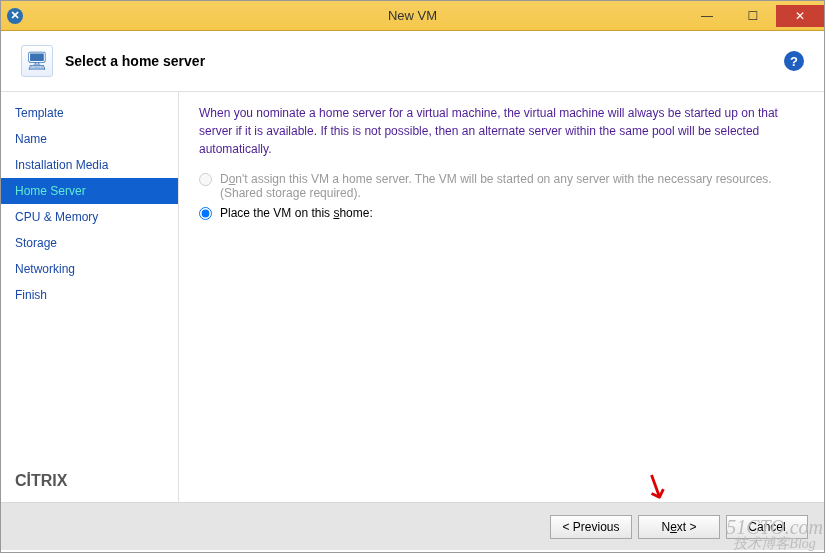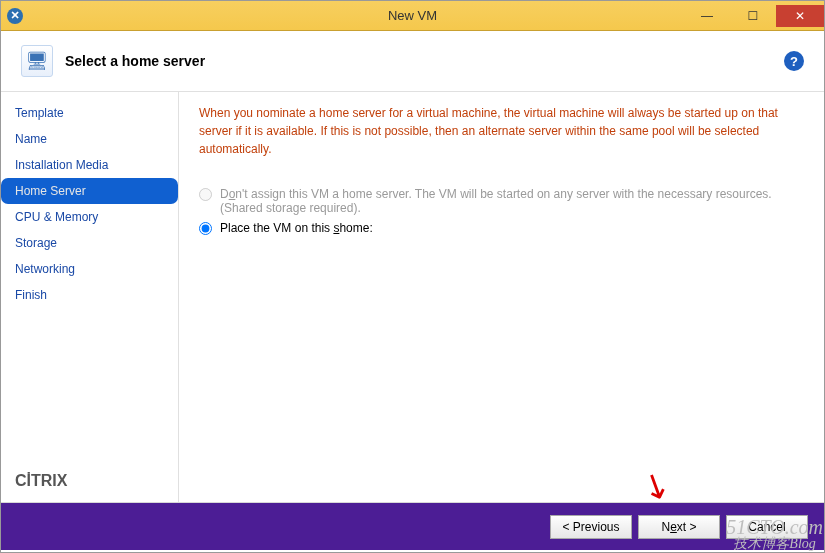--- a/index.html
+++ b/index.html
@@ -88,39 +88,38 @@
     flex-direction:column;
   }
   .sidebar .item {
     padding: 6px 14px;
     color: #1a49a6;
     cursor: default;
     font-size: 12px;
   }
   .sidebar .item.active {
     background: #1060d0;
-    color: #e5e5e5;
-    border-radius: 7px;
+    color: #5eead4;
   }
   .sidebar .brand {
     margin-top:auto;
     padding: 0 14px 12px;
     font-family: Arial, sans-serif;
     font-weight:bold;
     color:#555;
     font-size:16px;
     letter-spacing:0;
   }
   .main {
     flex: 1;
     padding: 12px 20px 10px 20px;
     display:flex;
     flex-direction:column;
   }
-  .desc { color:#c2410c; line-height:1.5; margin-bottom: 29px; }
+  .desc { color:#4c1d95; line-height:1.5; margin-bottom: 14px; }
   .opt { display:flex; align-items:flex-start; margin-bottom: 6px; }
   .opt input[type=radio] { margin-right: 8px; margin-top:1px; }
   .opt.disabled { color: #9a9a9a; }
   .opt .opt-label { flex:1; }
   .opt .sub { display:block; color:inherit; }
   .listbox {
     flex:1;
     border: 1px solid #bfbfbf;
     margin-top: 4px;
     overflow:auto;
@@ -137,21 +136,21 @@
     width:14px; height:14px;
     background:#6fc36f;
     border:1px solid #4a964a;
     border-radius:2px;
     position:relative;
     flex-shrink:0;
   }
   .footer {
     height: 48px;
     border-top:1px solid #d8d8d8;
-    background:#4c1d95;
+    background:#e5e5e5;
     display:flex;
     align-items:center;
     justify-content:flex-end;
     padding: 0 16px;
     gap: 6px;
   }
   .btn {
     min-width: 82px;
     height: 24px;
     border: 1px solid #a8a8a8;

